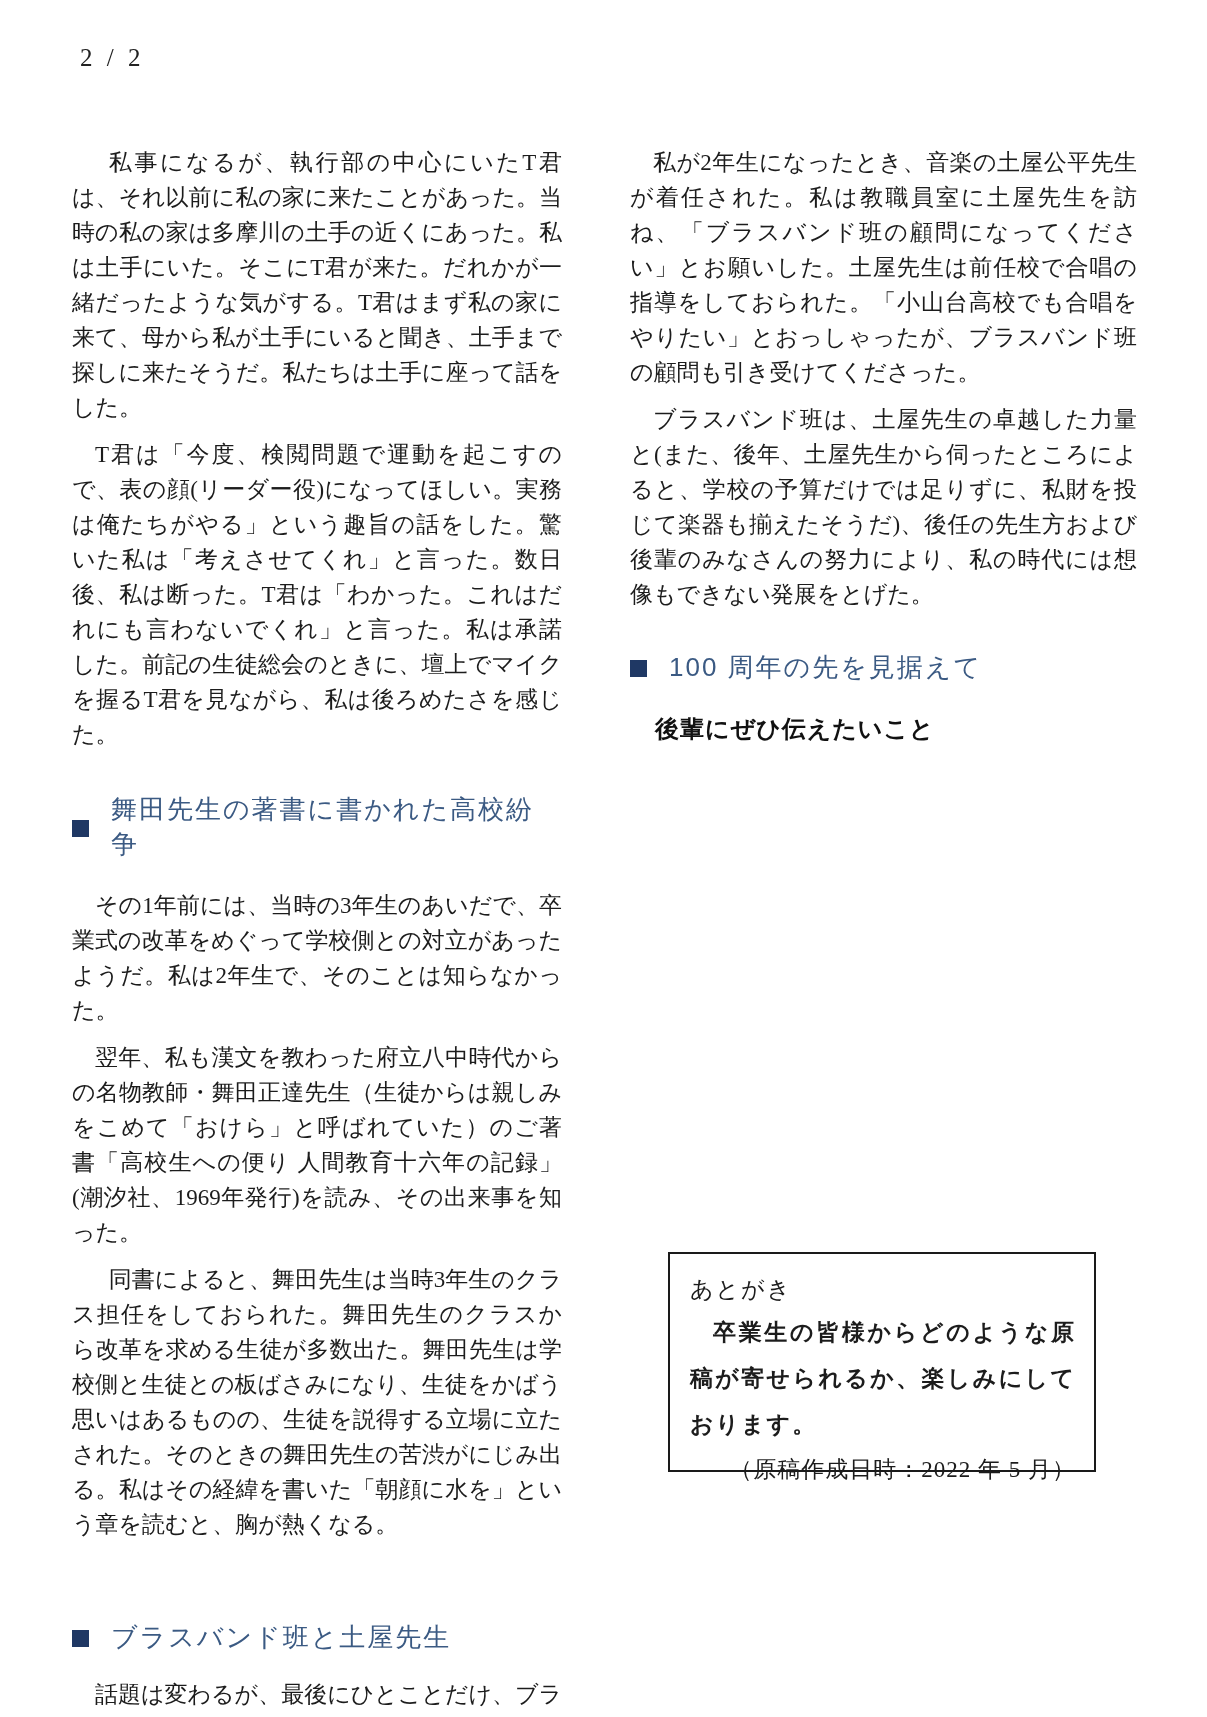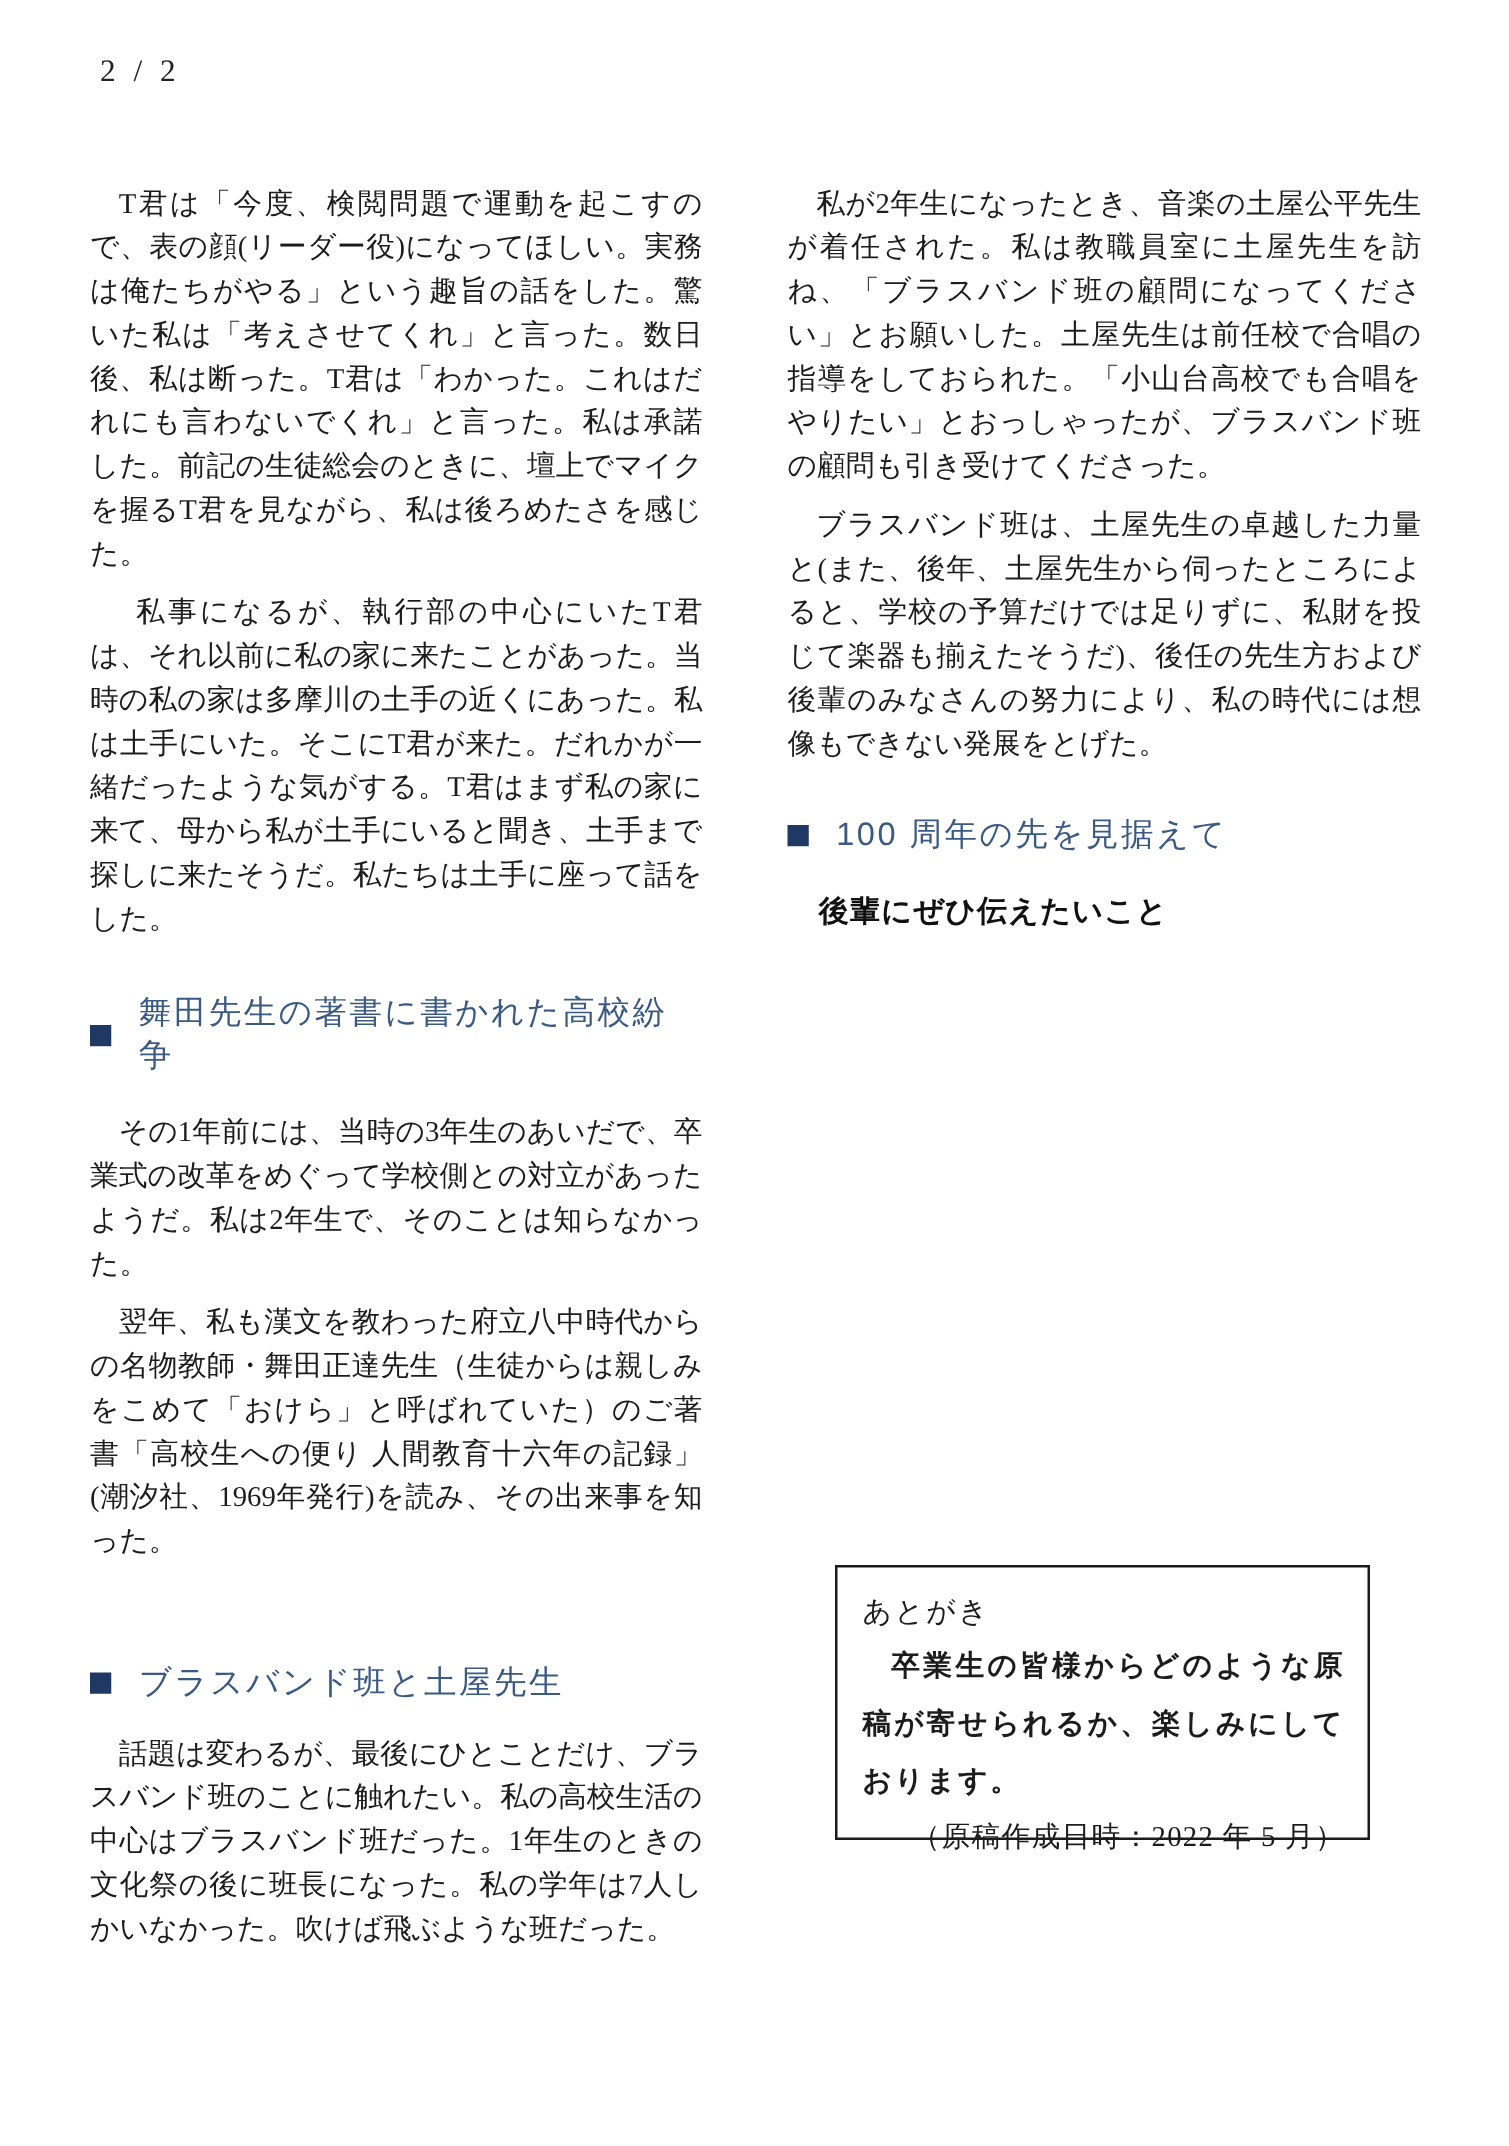--- a/index.html
+++ b/index.html
@@ -101,29 +101,30 @@
     text-align: right;
     letter-spacing: 1px;
   }
 </style>
 </head>
 <body>
 
 <div class="page-number">2 / 2</div>
 
 <div class="col col-left">
+  <p class="para indent-wide">私事になるが、執行部の中心にいたT君は、それ以前に私の家に来たことがあった。当時の私の家は多摩川の土手の近くにあった。私は土手にいた。そこにT君が来た。だれかが一緒だったような気がする。T君はまず私の家に来て、母から私が土手にいると聞き、土手まで探しに来たそうだ。私たちは土手に座って話をした。</p>
   <p class="para">T君は「今度、検閲問題で運動を起こすので、表の顔(リーダー役)になってほしい。実務は俺たちがやる」という趣旨の話をした。驚いた私は「考えさせてくれ」と言った。数日後、私は断った。T君は「わかった。これはだれにも言わないでくれ」と言った。私は承諾した。前記の生徒総会のときに、壇上でマイクを握るT君を見ながら、私は後ろめたさを感じた。</p>
-  <p class="para indent-wide">私事になるが、執行部の中心にいたT君は、それ以前に私の家に来たことがあった。当時の私の家は多摩川の土手の近くにあった。私は土手にいた。そこにT君が来た。だれかが一緒だったような気がする。T君はまず私の家に来て、母から私が土手にいると聞き、土手まで探しに来たそうだ。私たちは土手に座って話をした。</p>
 
   <div class="section-heading">
     <span class="sq"></span>
     <span>舞田先生の著書に書かれた高校紛争</span>
   </div>
   <p class="para">その1年前には、当時の3年生のあいだで、卒業式の改革をめぐって学校側との対立があったようだ。私は2年生で、そのことは知らなかった。</p>
   <p class="para">翌年、私も漢文を教わった府立八中時代からの名物教師・舞田正達先生（生徒からは親しみをこめて「おけら」と呼ばれていた）のご著書「高校生への便り 人間教育十六年の記録」(潮汐社、1969年発行)を読み、その出来事を知った。</p>
+  <p class="para indent-wide">同書によると、舞田先生は当時3年生のクラス担任をしておられた。舞田先生のクラスから改革を求める生徒が多数出た。舞田先生は学校側と生徒との板ばさみになり、生徒をかばう思いはあるものの、生徒を説得する立場に立たされた。そのときの舞田先生の苦渋がにじみ出る。私はその経緯を書いた「朝顔に水を」という章を読むと、胸が熱くなる。</p>
 
   <div class="section-heading gap-large">
     <span class="sq"></span>
     <span>ブラスバンド班と土屋先生</span>
   </div>
   <p class="para">話題は変わるが、最後にひとことだけ、ブラスバンド班のことに触れたい。私の高校生活の中心はブラスバンド班だった。1年生のときの文化祭の後に班長になった。私の学年は7人しかいなかった。吹けば飛ぶような班だった。</p>
 </div>
 
 <div class="col col-right">
   <p class="para">私が2年生になったとき、音楽の土屋公平先生が着任された。私は教職員室に土屋先生を訪ね、「ブラスバンド班の顧問になってください」とお願いした。土屋先生は前任校で合唱の指導をしておられた。「小山台高校でも合唱をやりたい」とおっしゃったが、ブラスバンド班の顧問も引き受けてくださった。</p>

